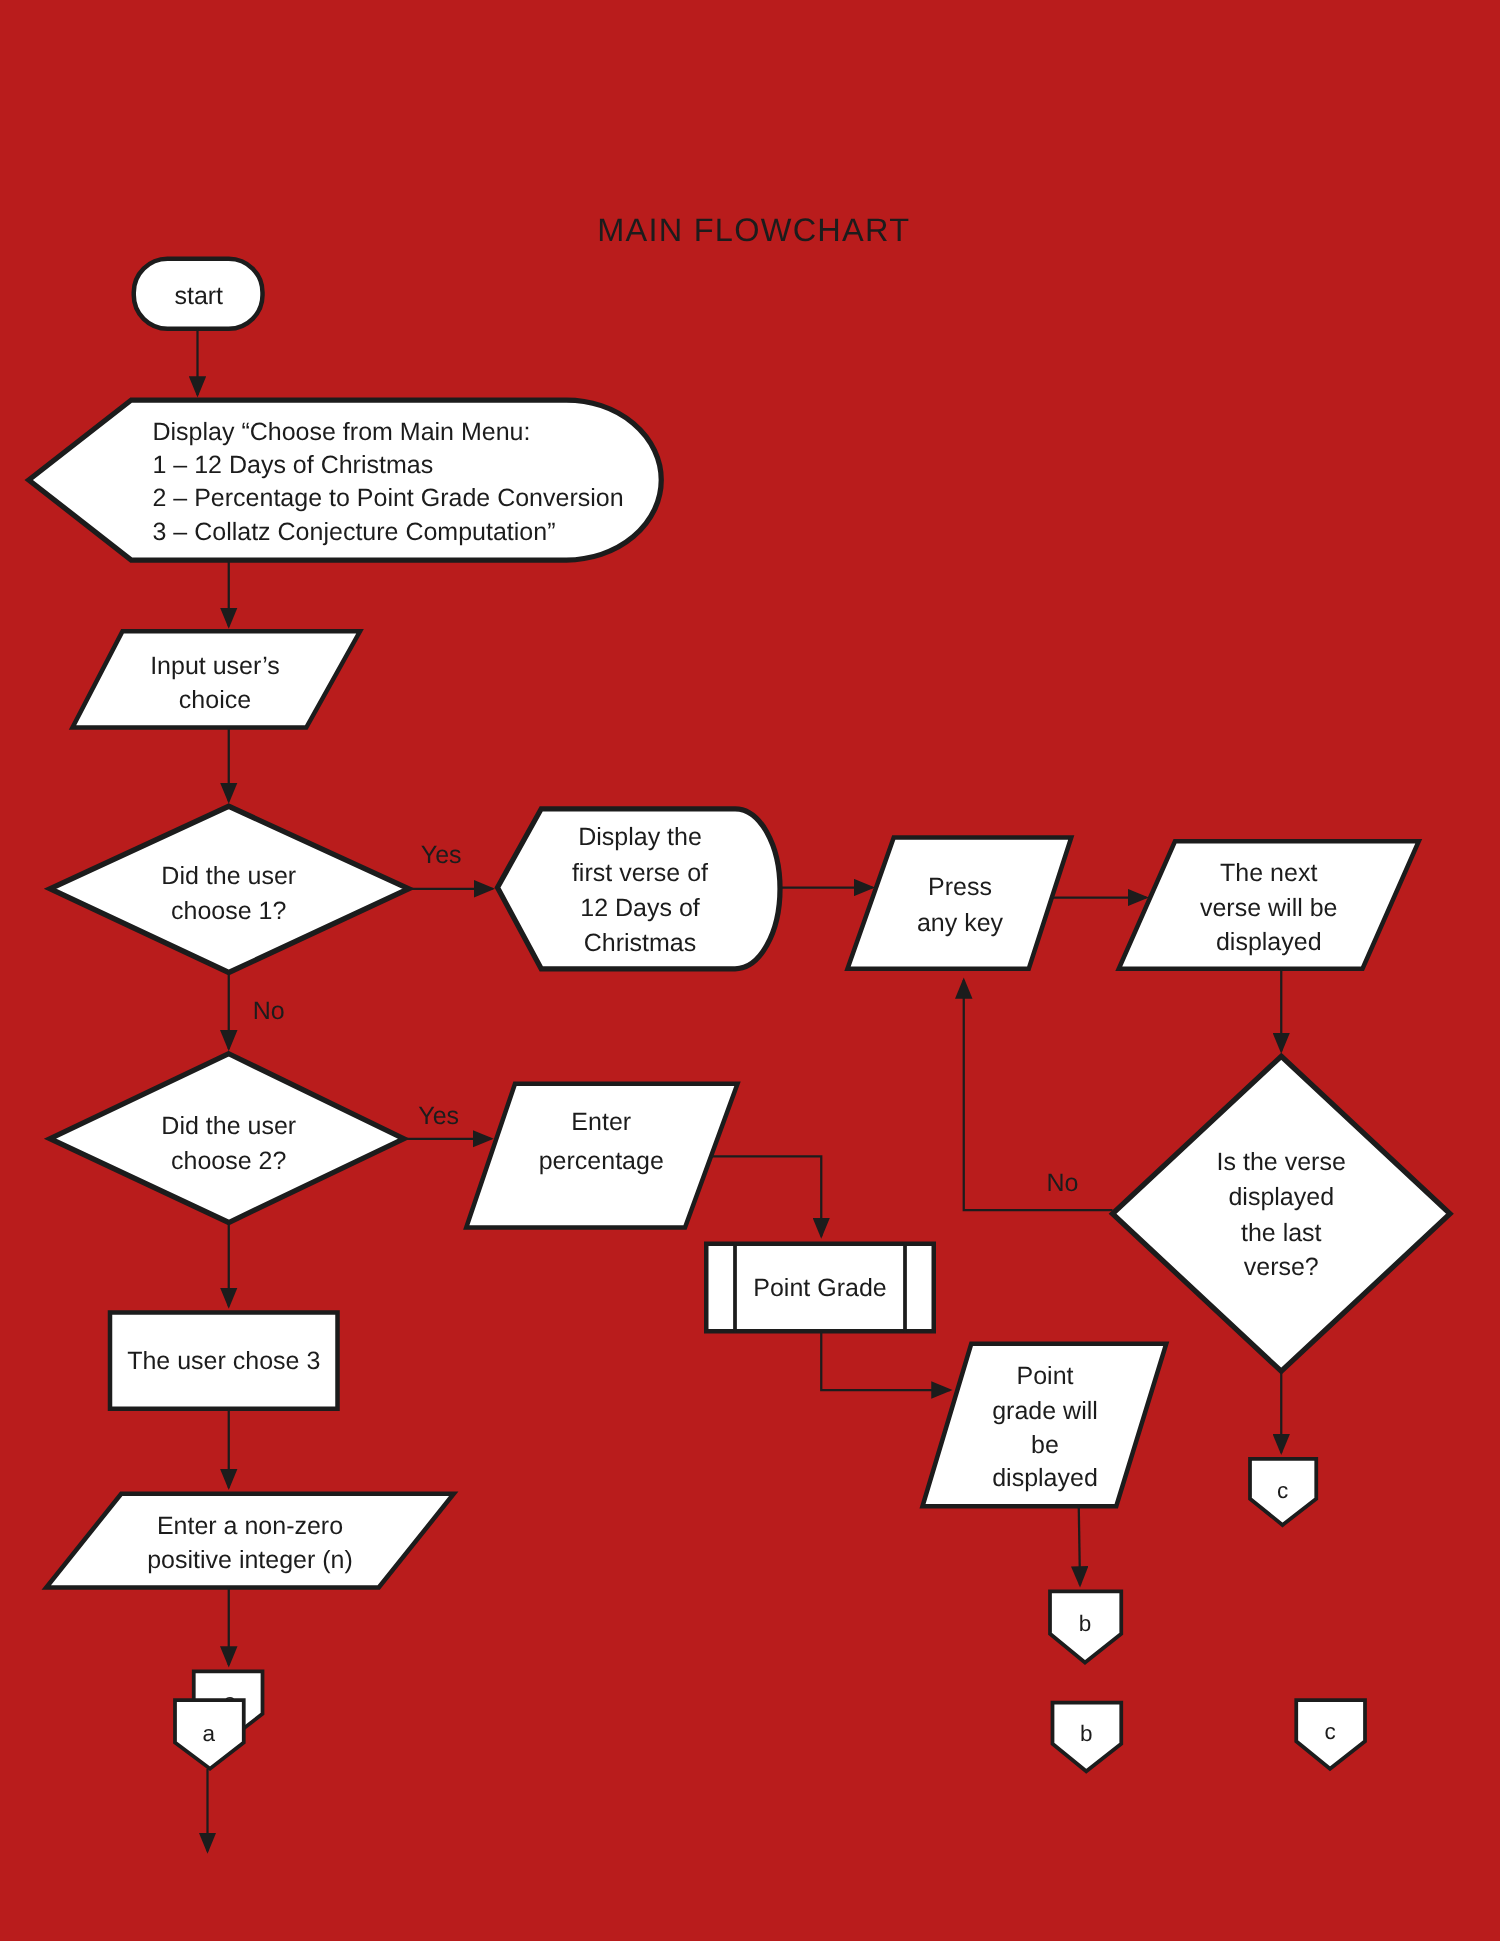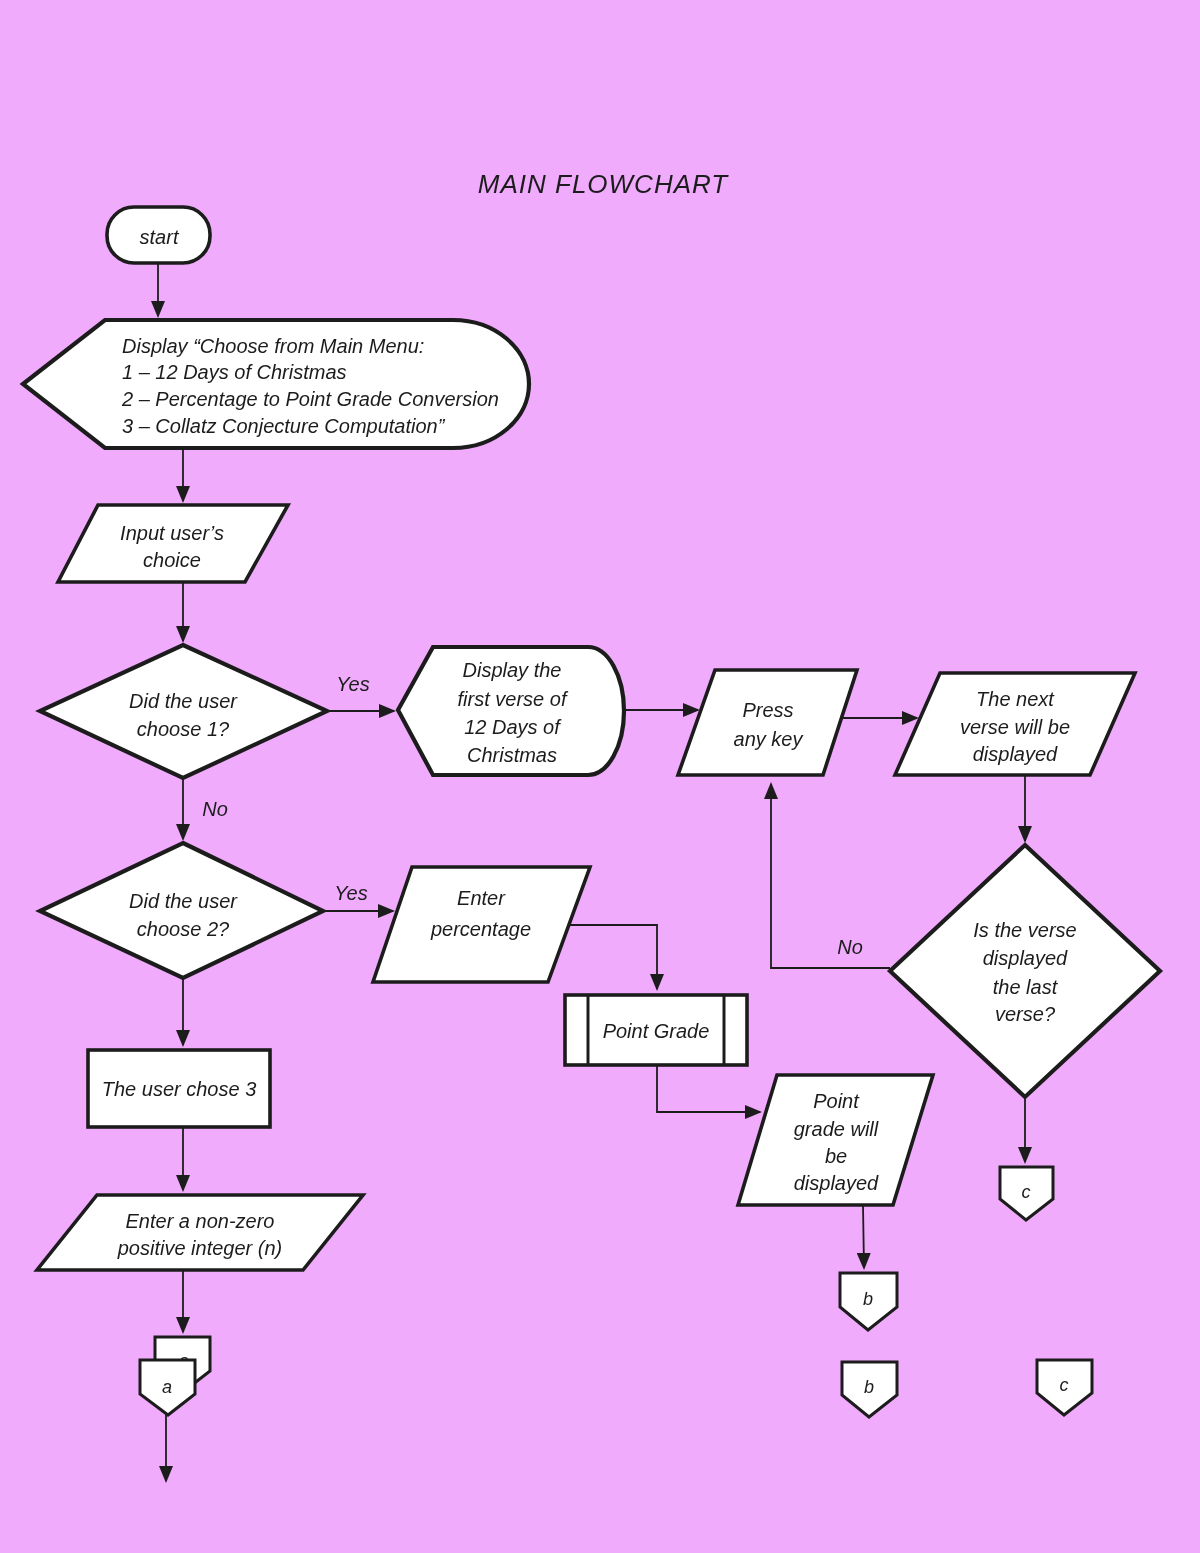--- a/index.html
+++ b/index.html
@@ -4,23 +4,22 @@
 <style>
   html, body {
     margin: 0;
     padding: 0;
     background: #ffffff;
   }
   .page {
     position: relative;
     width: 1200px;
     height: 1553px;
-    background: #f0abfc;
+    background: #b91c1c;
     font-family: "Liberation Sans", sans-serif;
-    font-style: italic;
   }
   svg { display: block; }
   
   .shape   { fill: #ffffff; stroke: #1c1c1c; stroke-width: 3.6; stroke-linejoin: miter; }
   .bold    { stroke-width: 4.2; }
   .conn    { fill: #ffffff; stroke: #1c1c1c; stroke-width: 3; stroke-linejoin: miter; }
   .inner   { fill: none; stroke: #1c1c1c; stroke-width: 3; }
   
   .flow    { fill: none; stroke: #1c1c1c; stroke-width: 1.8; }
   

